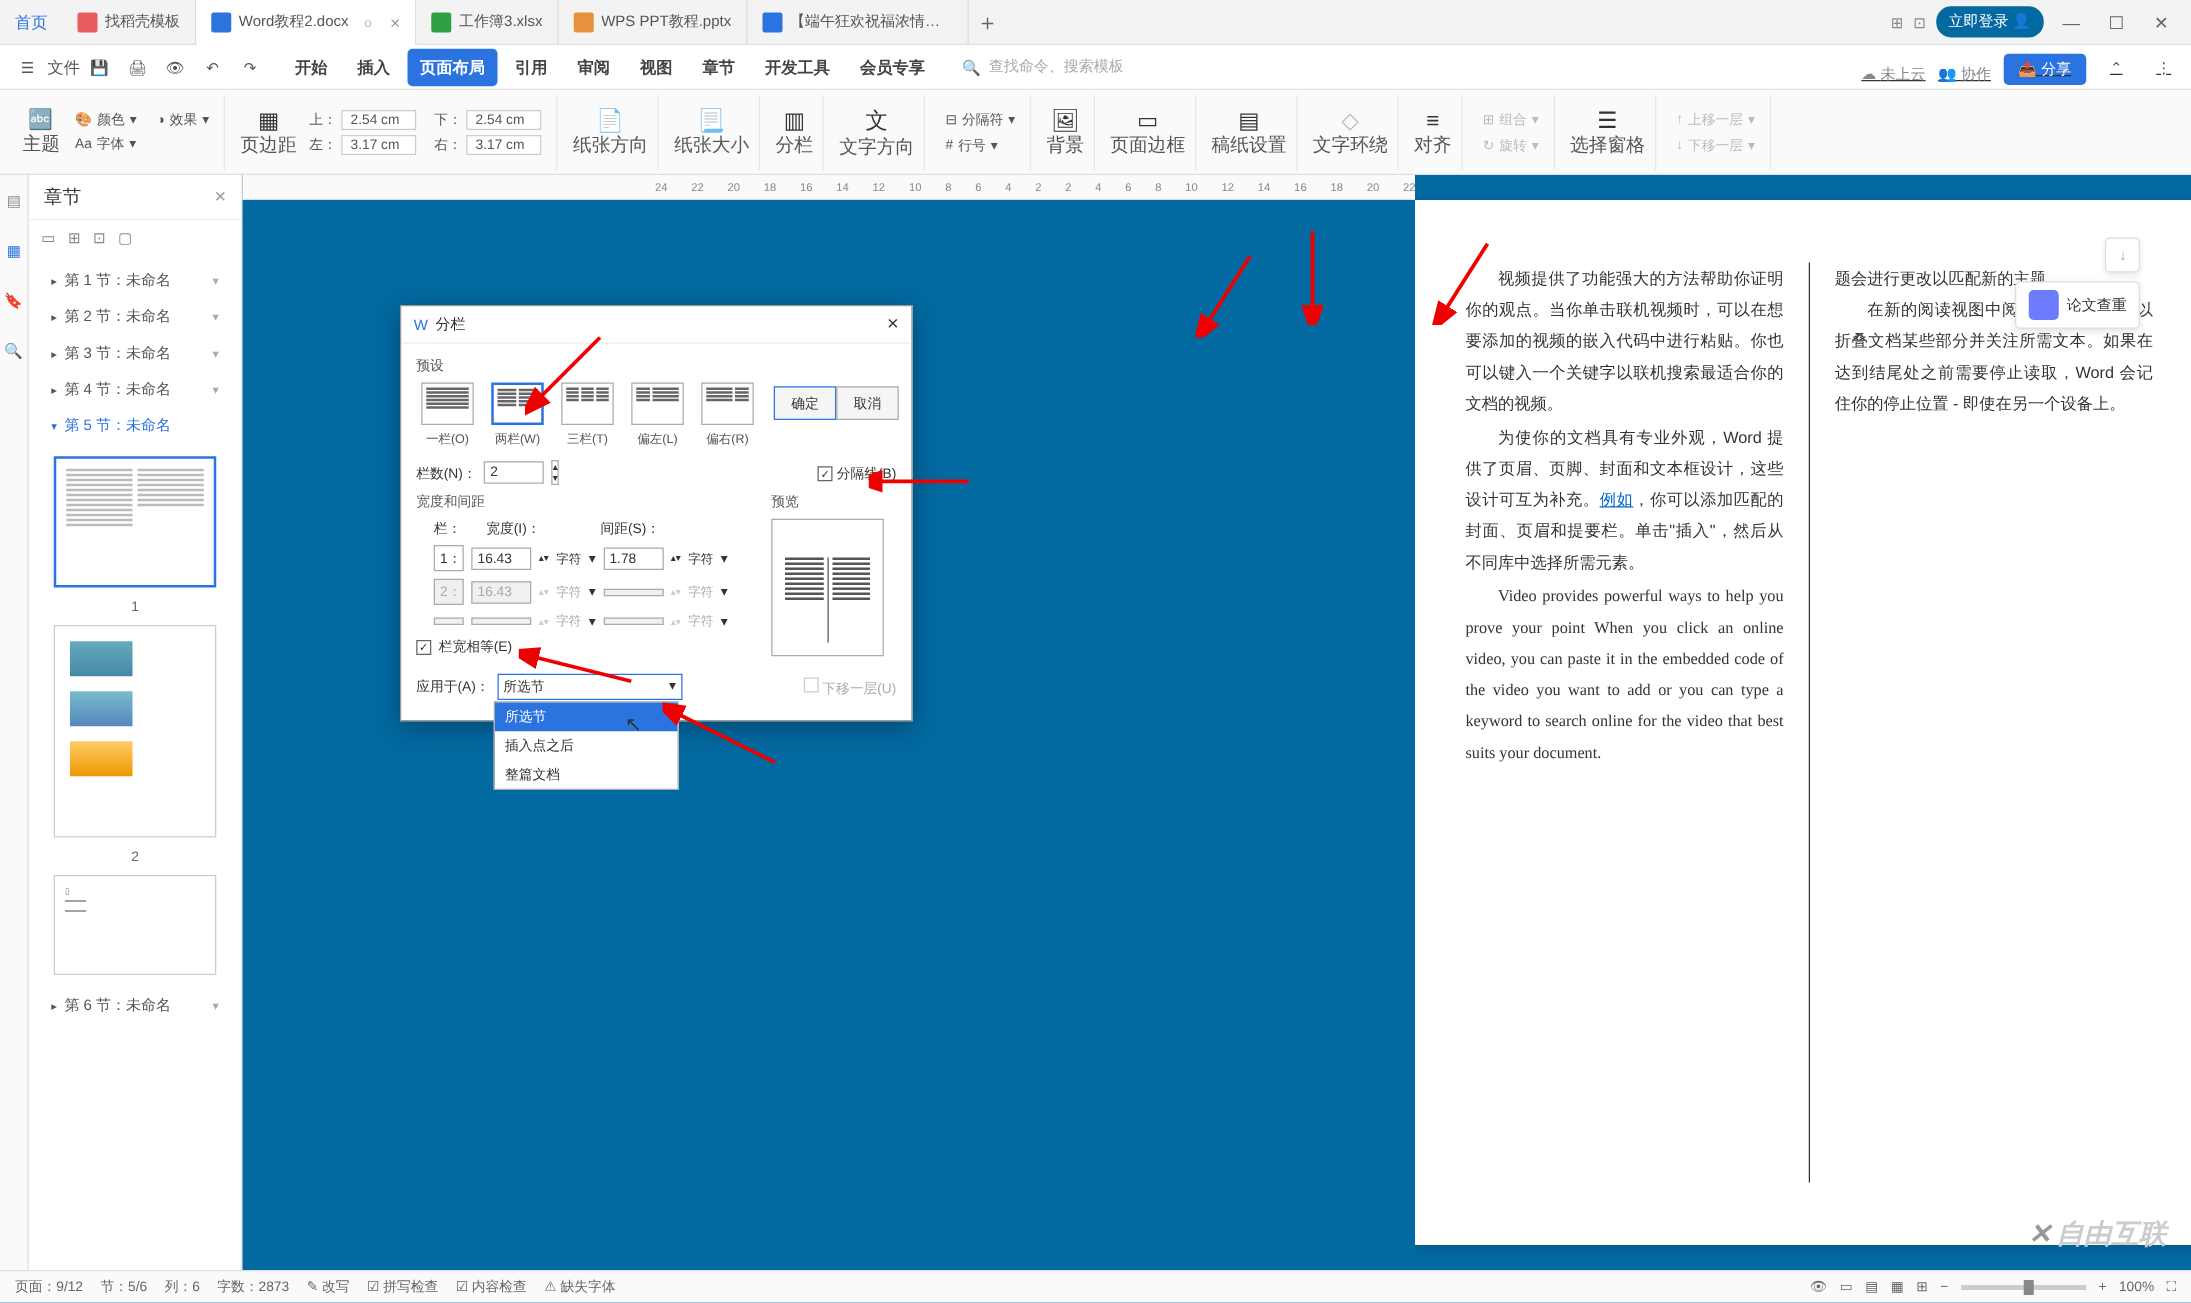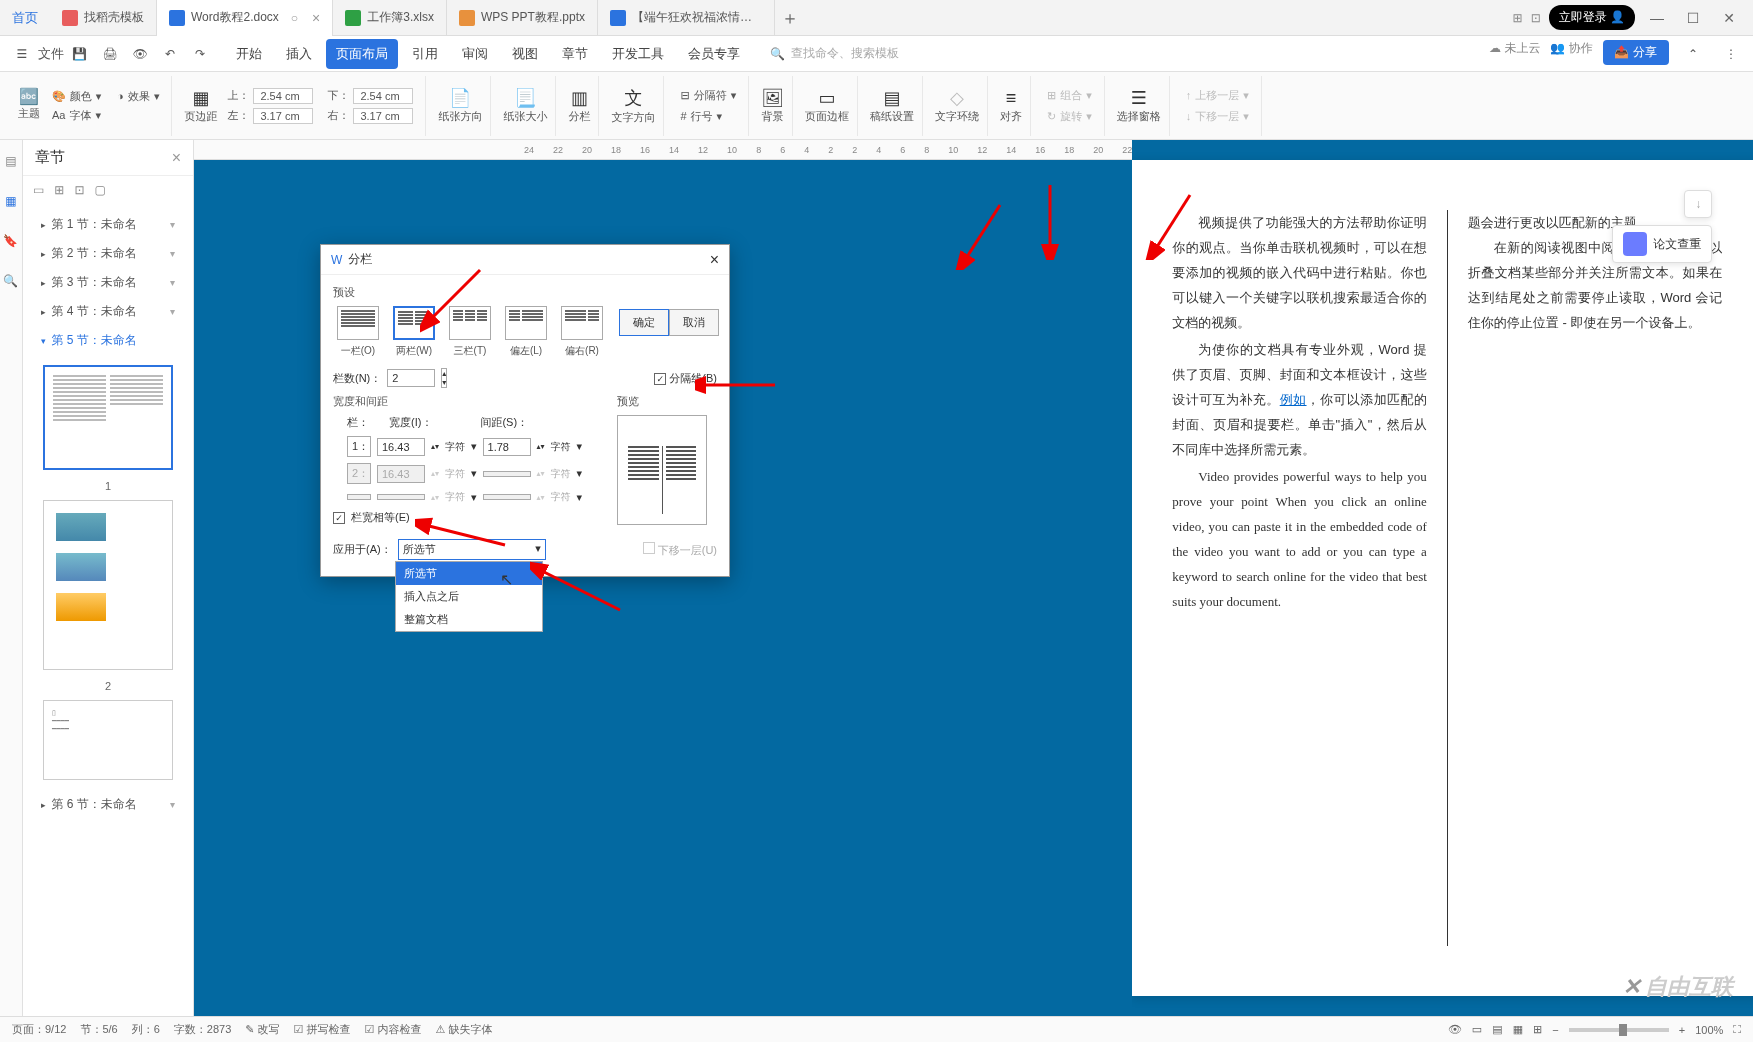--- a/index.html
+++ b/index.html
@@ -8,40 +8,40 @@
 
 .tab-bar { height: 36px; background: #f3f3f3; display: flex; align-items: center; border-bottom: 1px solid #ddd; }
 .tab-home { width: 50px; height: 36px; display: flex; align-items: center; justify-content: center; color: #2b73df; font-size: 13px; cursor: pointer; }
 .tab-item { height: 36px; display: flex; align-items: center; padding: 0 12px; gap: 6px; border-right: 1px solid #ddd; cursor: pointer; position: relative; }
 .tab-item.active { background: #fff; }
 .tab-icon { width: 16px; height: 16px; display: inline-block; border-radius: 2px; }
 .tab-close { font-size: 14px; color: #999; margin-left: 8px; }
 .tab-title { font-size: 12px; color: #555; max-width: 130px; overflow: hidden; text-overflow: ellipsis; white-space: nowrap; }
 .tab-add { width: 30px; text-align: center; font-size: 18px; color: #666; cursor: pointer; }
 .tab-right { margin-left: auto; display: flex; align-items: center; gap: 8px; padding-right: 10px; }
-.login-btn { background: #000000; color: #fff; padding: 4px 10px; border-radius: 12px; font-size: 12px; }
+.login-btn { background: #0369a1; color: #fff; padding: 4px 10px; border-radius: 12px; font-size: 12px; }
 .win-btn { width: 28px; text-align: center; color: #666; font-size: 14px; }
 
 
 .menu-bar { height: 36px; background: #fff; display: flex; align-items: center; border-bottom: 1px solid #e0e0e0; padding: 0 8px; }
 .menu-left { display: flex; align-items: center; gap: 2px; }
 .menu-icon { width: 28px; height: 28px; display: flex; align-items: center; justify-content: center; color: #555; cursor: pointer; }
-.menu-tabs { display: flex; gap: 4px; margin-left: 12px; }
+.menu-tabs { display: flex; gap: 4px; margin-left: 12px; font-weight: bold; }
 .menu-tab { padding: 6px 10px; font-size: 13px; color: #444; cursor: pointer; border-radius: 4px; }
 .menu-tab.active { background: #2b73df; color: #fff; }
 .search-box { margin-left: 20px; display: flex; align-items: center; gap: 6px; color: #aaa; }
-.menu-right { margin-left: auto; display: flex; align-items: flex-start; gap: 10px; }
+.menu-right { margin-left: auto; display: flex; align-items: flex-end; gap: 10px; text-decoration: underline; }
 .share-btn { background: #2b73df; color: #fff; padding: 4px 12px; border-radius: 4px; font-size: 12px; }
 
 
 .ribbon { height: 68px; background: #fafafa; border-bottom: 1px solid #e0e0e0; display: flex; align-items: center; padding: 0 10px; gap: 4px; }
 .ribbon-group { display: flex; flex-direction: column; align-items: center; padding: 0 8px; border-right: 1px solid #e8e8e8; height: 60px; justify-content: center; }
 .ribbon-group.wide { flex-direction: column; align-items: flex-start; gap: 2px; }
 .ribbon-btn { display: flex; align-items: center; gap: 4px; font-size: 11px; color: #555; cursor: pointer; padding: 2px 4px; }
-.ribbon-lbl { font-size: 11px; color: #555; }
+.ribbon-lbl { font-size: 15px; color: #555; }
 .ribbon-num { border: 1px solid #ccc; padding: 1px 6px; font-size: 11px; width: 60px; background: #fff; }
 
 
 .main { display: flex; height: calc(100% - 36px - 36px - 68px - 26px); }
 .side-tabs { width: 40px; background: #fafafa; border-right: 1px solid #e0e0e0; display: flex; flex-direction: column; align-items: center; padding-top: 10px; gap: 18px; }
 .side-tab { width: 22px; height: 22px; color: #888; cursor: pointer; display: flex; align-items: center; justify-content: center; }
 
 .nav-panel { width: 270px; border-right: 1px solid #e0e0e0; display: flex; flex-direction: column; }
 .nav-header { height: 36px; display: flex; align-items: center; padding: 0 12px; font-size: 15px; color: #333; border-bottom: 1px solid #eee; }
 .nav-close { margin-left: auto; color: #999; font-size: 16px; cursor: pointer; }

